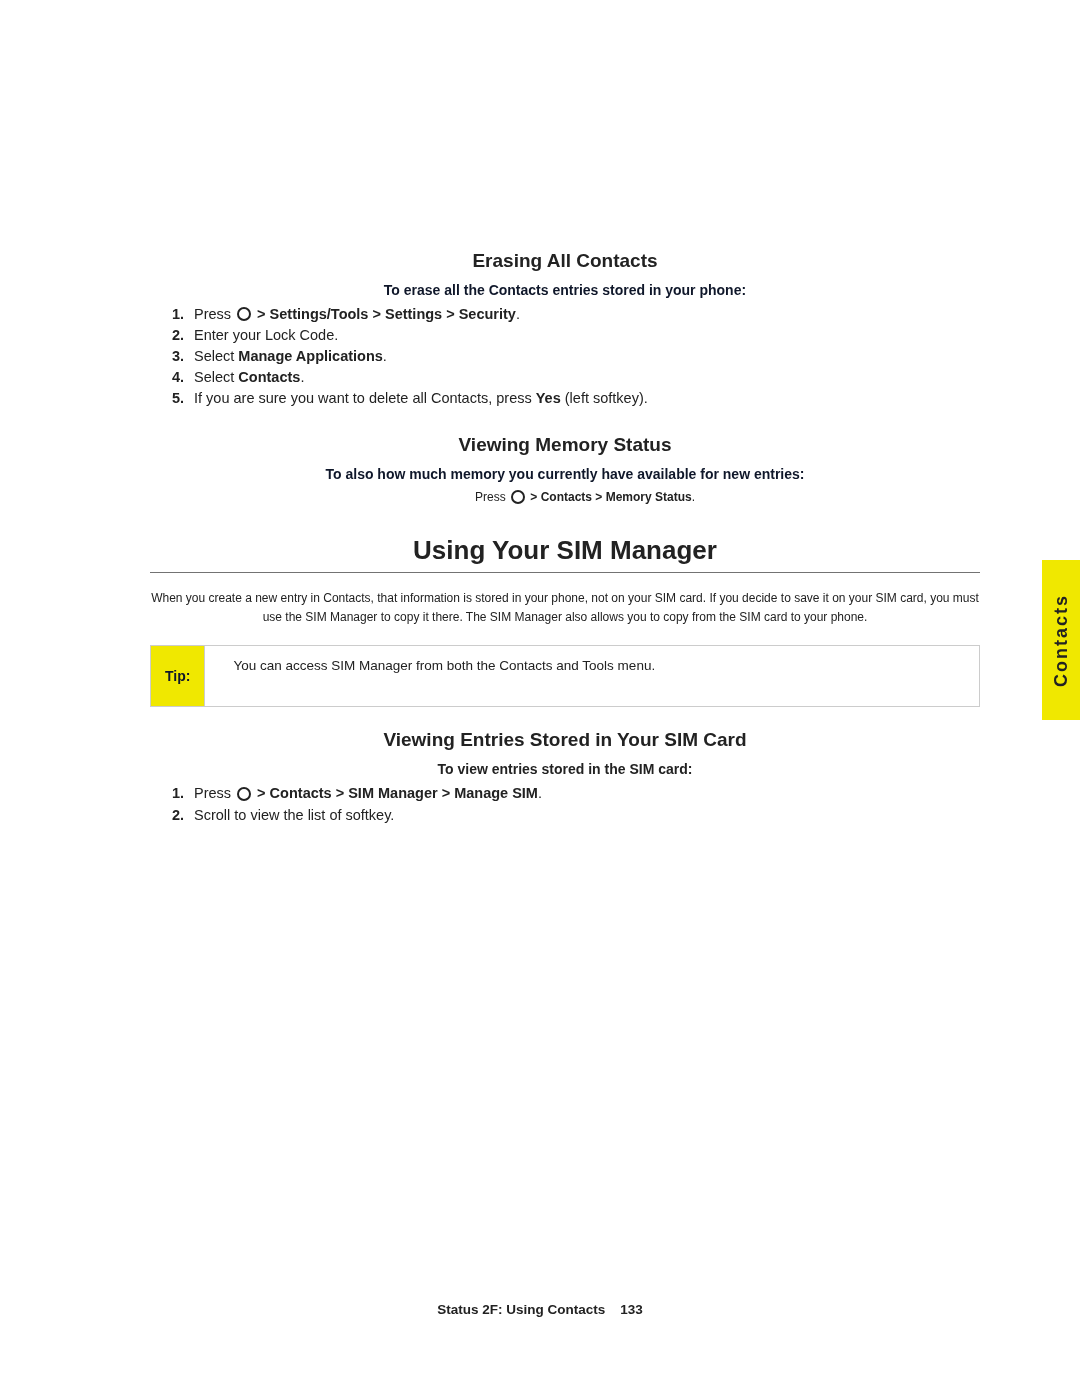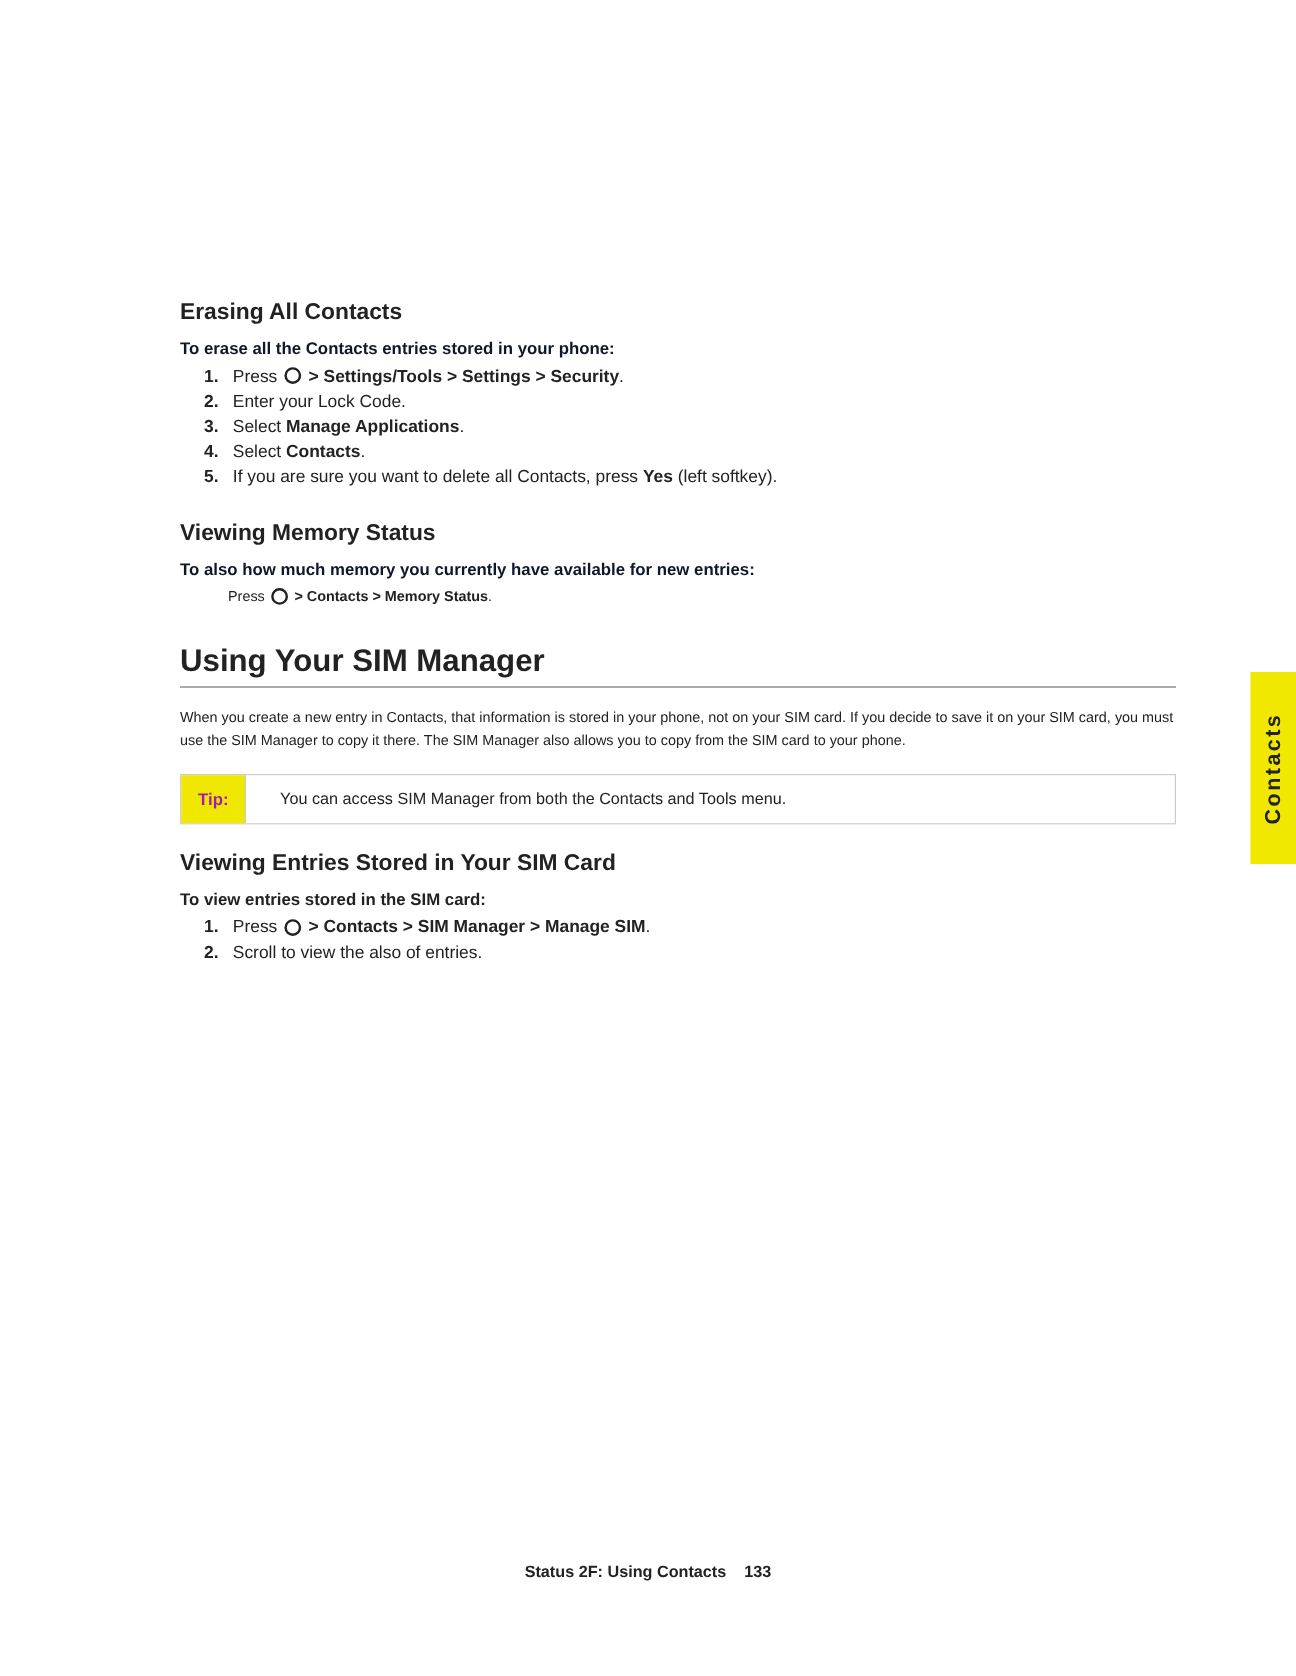--- a/index.html
+++ b/index.html
@@ -1,18 +1,19 @@
 <!DOCTYPE html>
 <html><head>
   <meta charset="utf-8">
   <style>
     * {
       margin: 0;
       padding: 0;
       box-sizing: border-box;
+      text-align: center;
     }
 
     body {
       width: 1080px;
       height: 1397px;
       background: #ffffff;
       font-family: Arial, Helvetica, sans-serif;
       font-size: 15px;
       color: #222;
       position: relative;
@@ -122,26 +123,26 @@
       display: flex;
       border: 1px solid #ccc;
       margin-bottom: 22px;
       background: #fff;
     }
 
     .tip-label {
       background: #f0e800;
       font-weight: bold;
       font-size: 14px;
-      padding: 12px 14px;
+      padding: 22px 14px;
       display: flex;
       align-items: flex-start;
       justify-content: center;
       min-width: 52px;
-      color: #a21caf;
+      color: #0f172a;
       border-right: 1px solid #ccc;
     }
 
     .tip-content {
       font-size: 13.5px;
       padding: 10px 28px;
       color: #222;
       line-height: 1.5;
     }
 
@@ -252,21 +253,21 @@
         <div class="to-view-intro">To view entries stored in the SIM card:</div>
         <ol class="numbered-list">
           <li>
             <span class="num">1.</span>
             <span>
               Press <span class="circle-icon"></span><span class="bold"> &gt; Contacts &gt; SIM Manager &gt; Manage SIM</span>.
             </span>
           </li>
           <li>
             <span class="num">2.</span>
-            <span>Scroll to view the also of entries.</span>
+            <span>Scroll to view the list of softkey.</span>
           </li>
         </ol>
       </div>
     </div>
 
   </div>
 
   <div class="sidebar-tab">
     <span>Contacts</span>
   </div>

